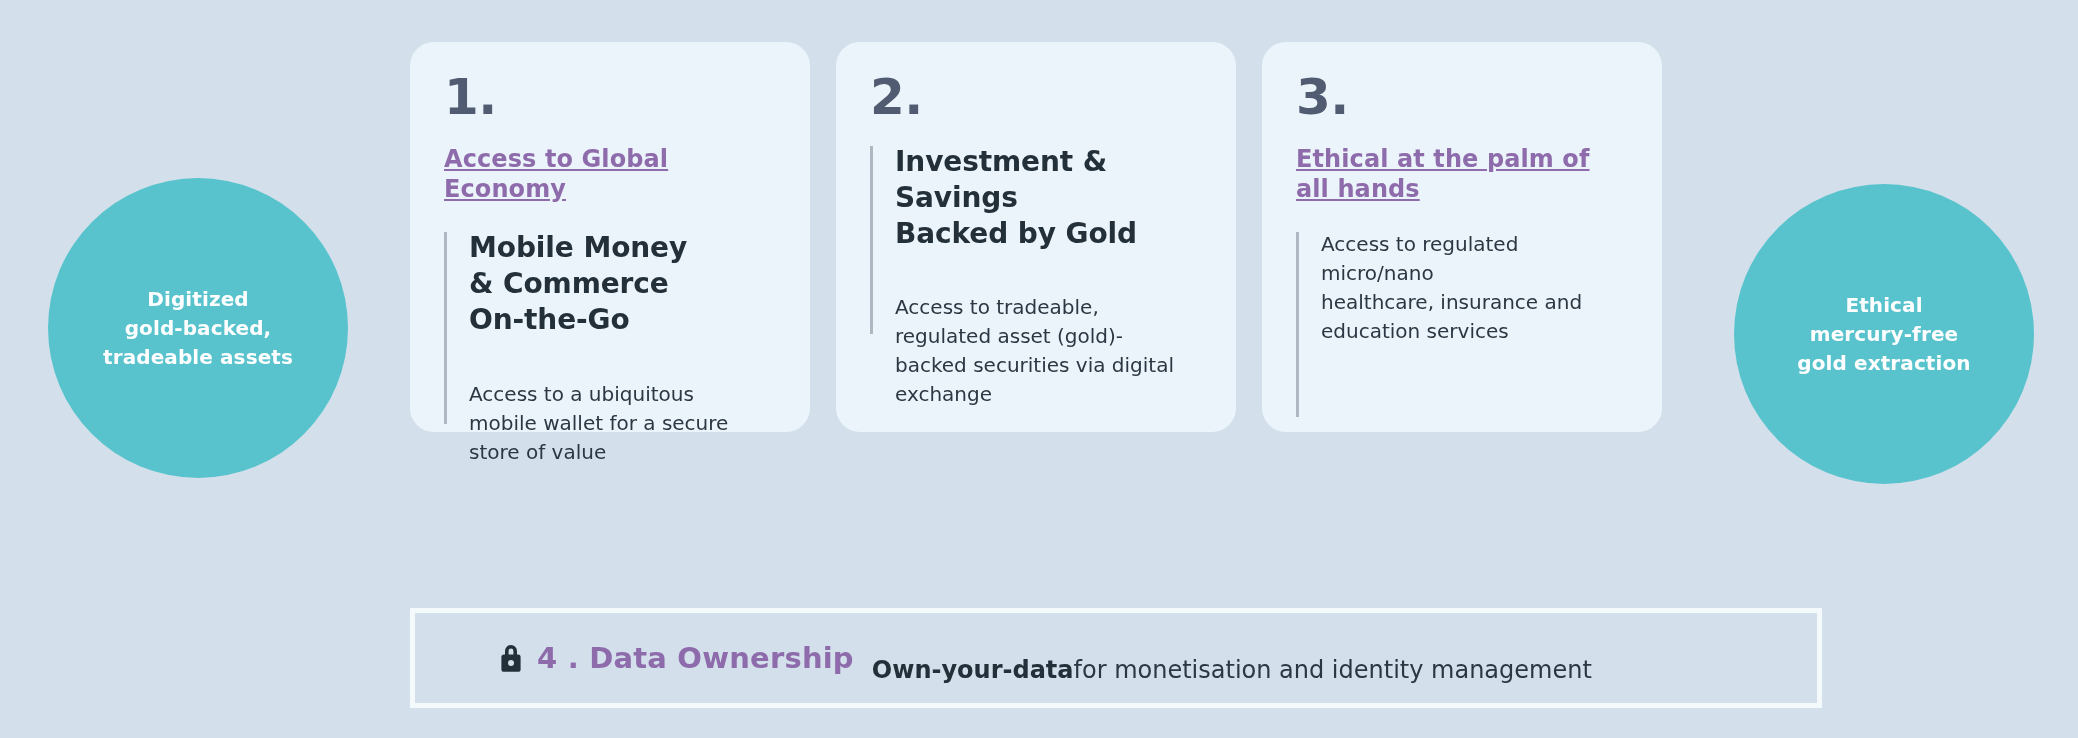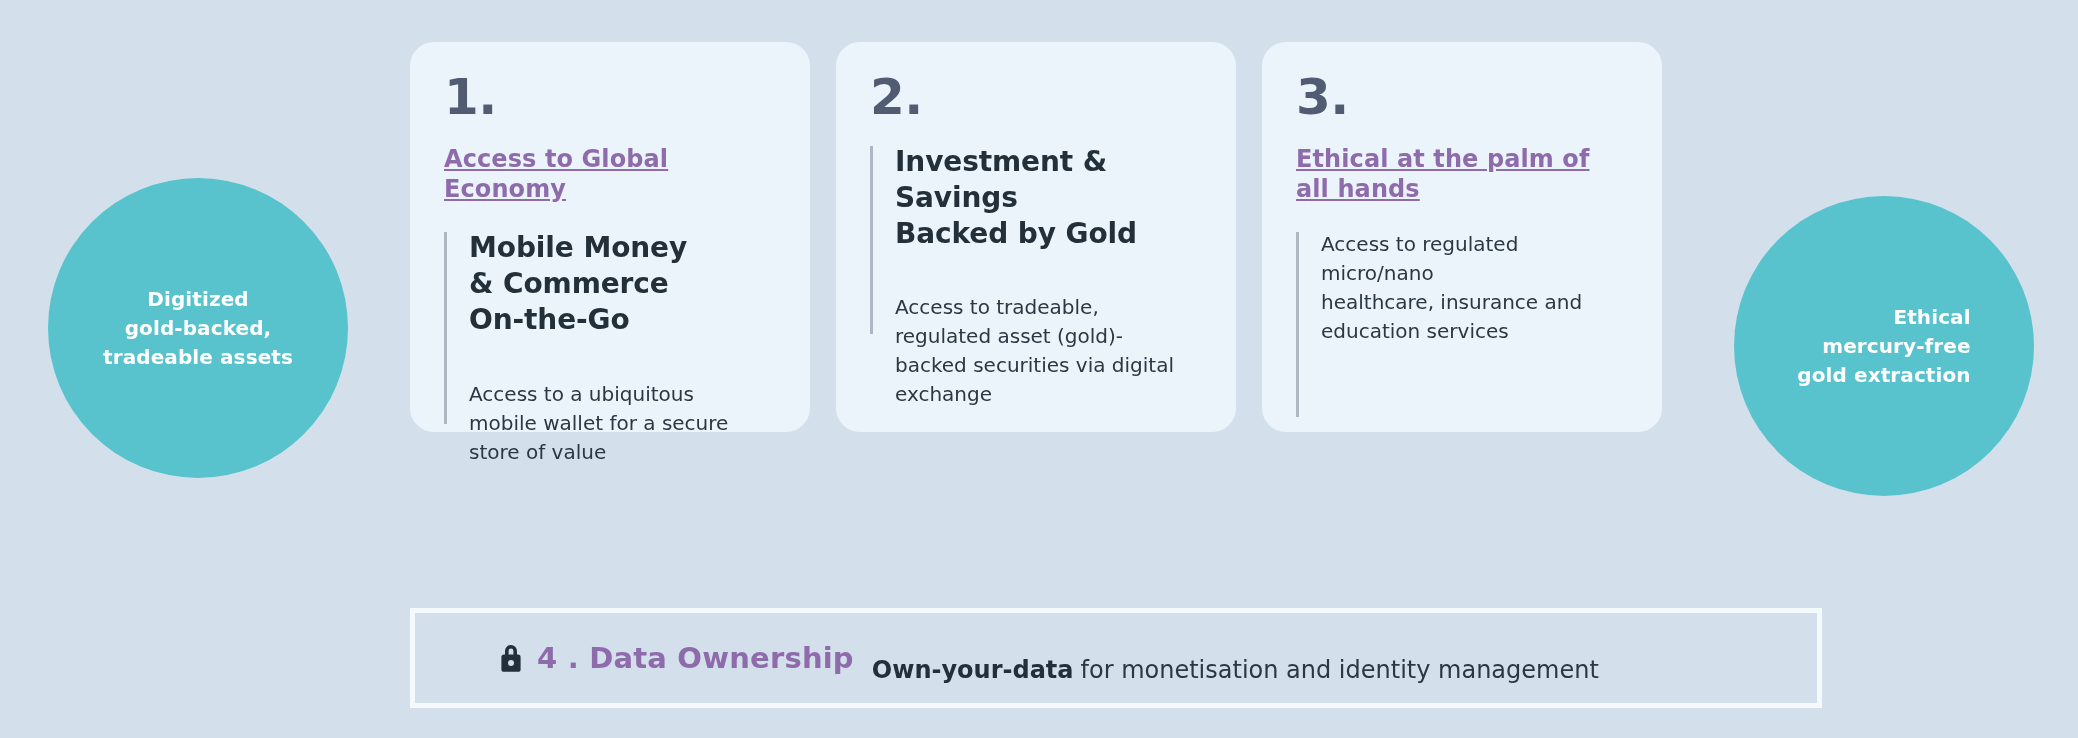--- a/index.html
+++ b/index.html
@@ -35,21 +35,21 @@
   .circle-text {
     color: #ffffff;
     font-size: 20px;
     font-weight: bold;
     line-height: 1.45;
     letter-spacing: 0.1px;
     white-space: pre-line;
     font-family: "DejaVu Sans", sans-serif;
   }
   #circle-left  { left: 48px;  top: 178px; width: 300px; height: 300px; }
-  #circle-right { left: 1734px; top: 196px; width: 300px; height: 300px; text-align: right; }
+  #circle-right { left: 1734px; top: 184px; width: 300px; height: 300px; }
 
   
   .card {
     position: absolute;
     top: 42px;
     width: 400px;
     height: 390px;
     background: #ebf4fa;
     border-radius: 24px;
     box-sizing: border-box;
@@ -145,21 +145,20 @@
   .bar-strong {
     color: #23303a;
     font-size: 24px;
     font-weight: bold;
     font-family: "DejaVu Sans", sans-serif;
     margin-top: 24px;
   }
   .bar-rest {
     color: #2b3742;
     font-size: 24px;
-    margin-left: 7px;
     font-family: "DejaVu Sans", sans-serif;
   }
   .bar-text-wrap {
     display: flex;
     align-items: baseline;
   }
 </style>
 </head>
 <body>
 

